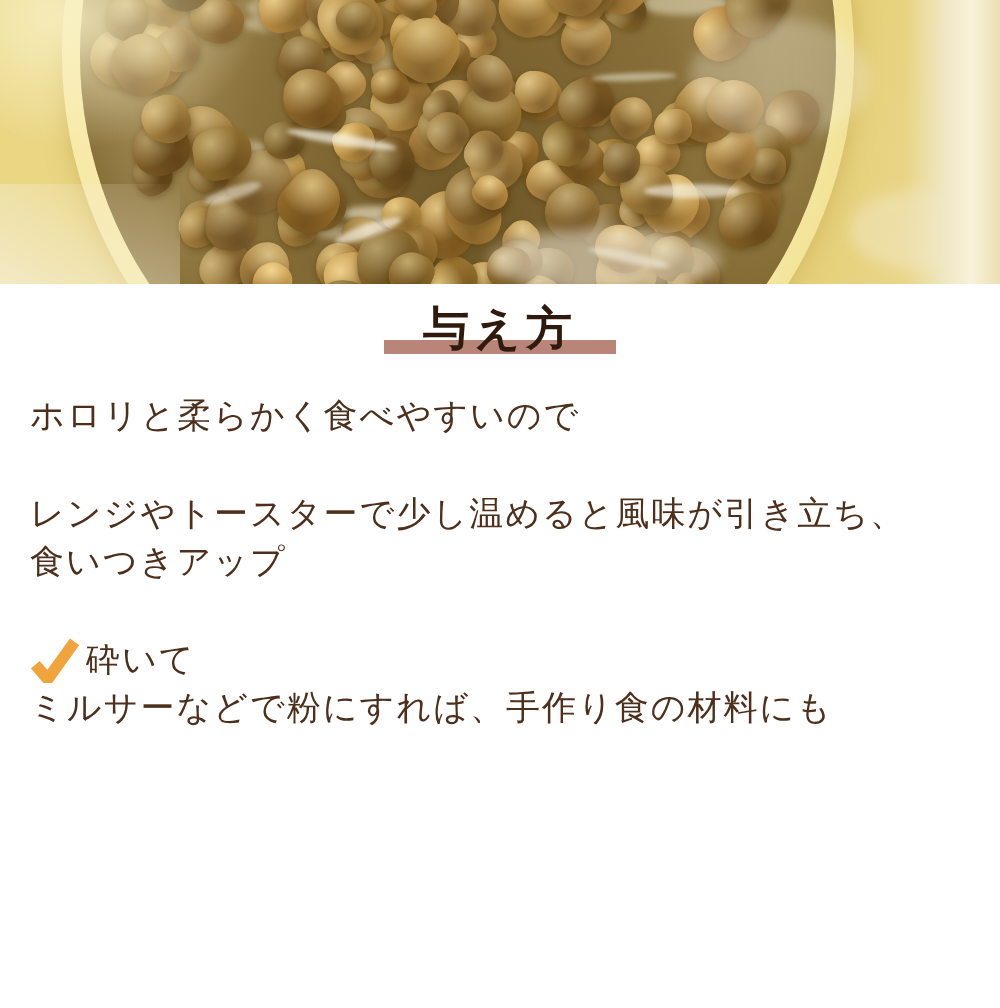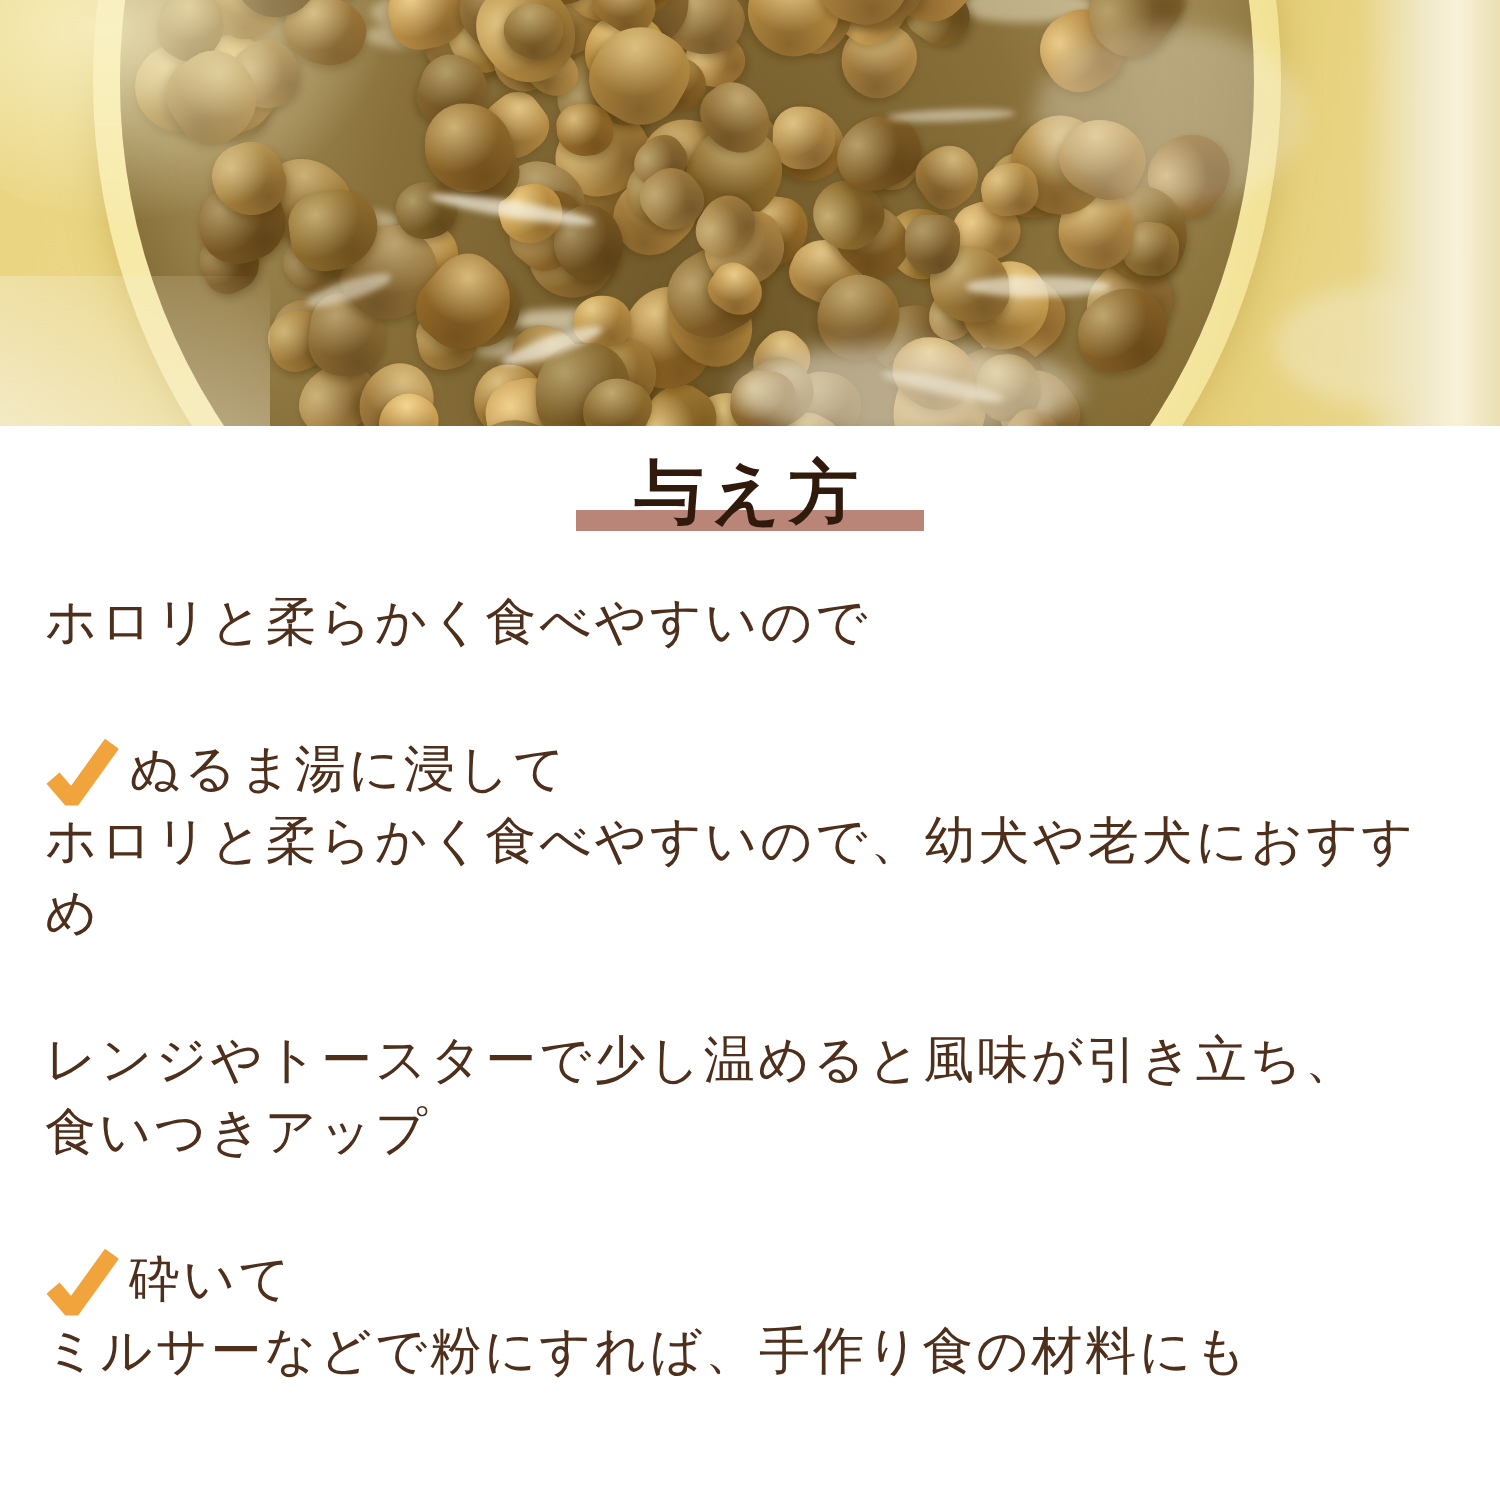--- a/index.html
+++ b/index.html
@@ -260,29 +260,20 @@
     <h1 class="page-title">与え方</h1>
     <div class="heading-underline"></div>
   </div>
 
   <div class="howto">
 
     <div class="howto-item">
       <div class="item-desc">ホロリと柔らかく食べやすいので</div>
     </div>
 
-    <div class="howto-item">
-      <div class="item-title">
-        <svg class="check-icon" viewBox="0 0 50 48" aria-hidden="true">
-          <path d="M5 29 L18 44 L46 5" fill="none" stroke="var(--check,#f1a33c)" stroke-width="12" stroke-linecap="butt" stroke-linejoin="miter"></path>
-        </svg>
-        <span>ぬるま湯に浸して</span>
-      </div>
-      <div class="item-desc">ホロリと柔らかく食べやすいので、幼犬や老犬におすすめ</div>
-    </div>
 
     <div class="howto-item">
       <div class="item-desc">レンジやトースターで少し温めると風味が引き立ち、
 食いつきアップ</div>
     </div>
 
     <div class="howto-item">
       <div class="item-title">
         <svg class="check-icon" viewBox="0 0 50 48" aria-hidden="true">
           <path d="M5 29 L18 44 L46 5" fill="none" stroke="var(--check,#f1a33c)" stroke-width="12" stroke-linecap="butt" stroke-linejoin="miter"></path>

